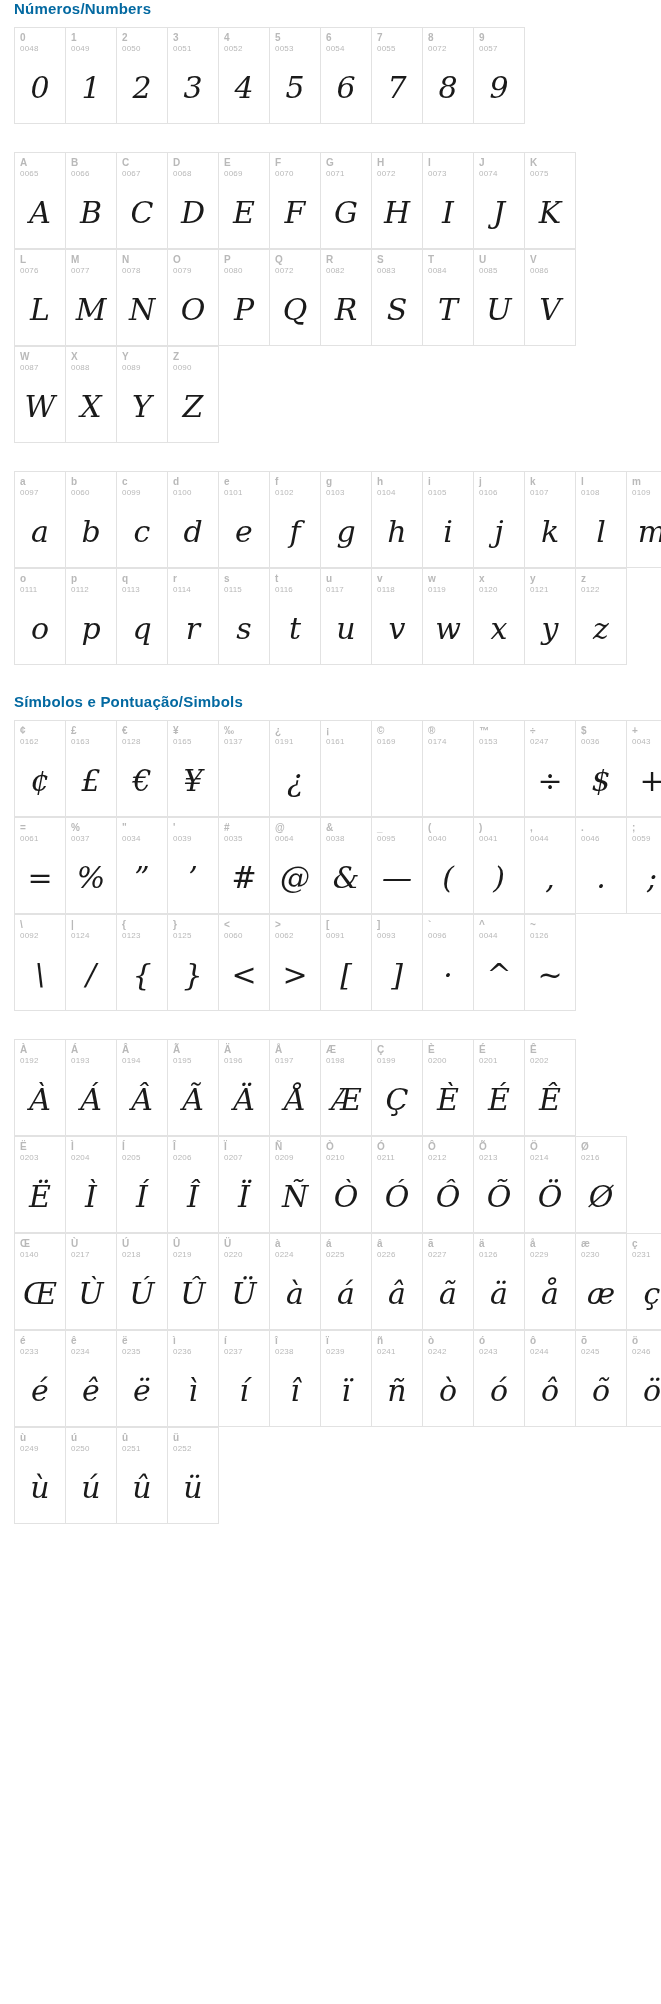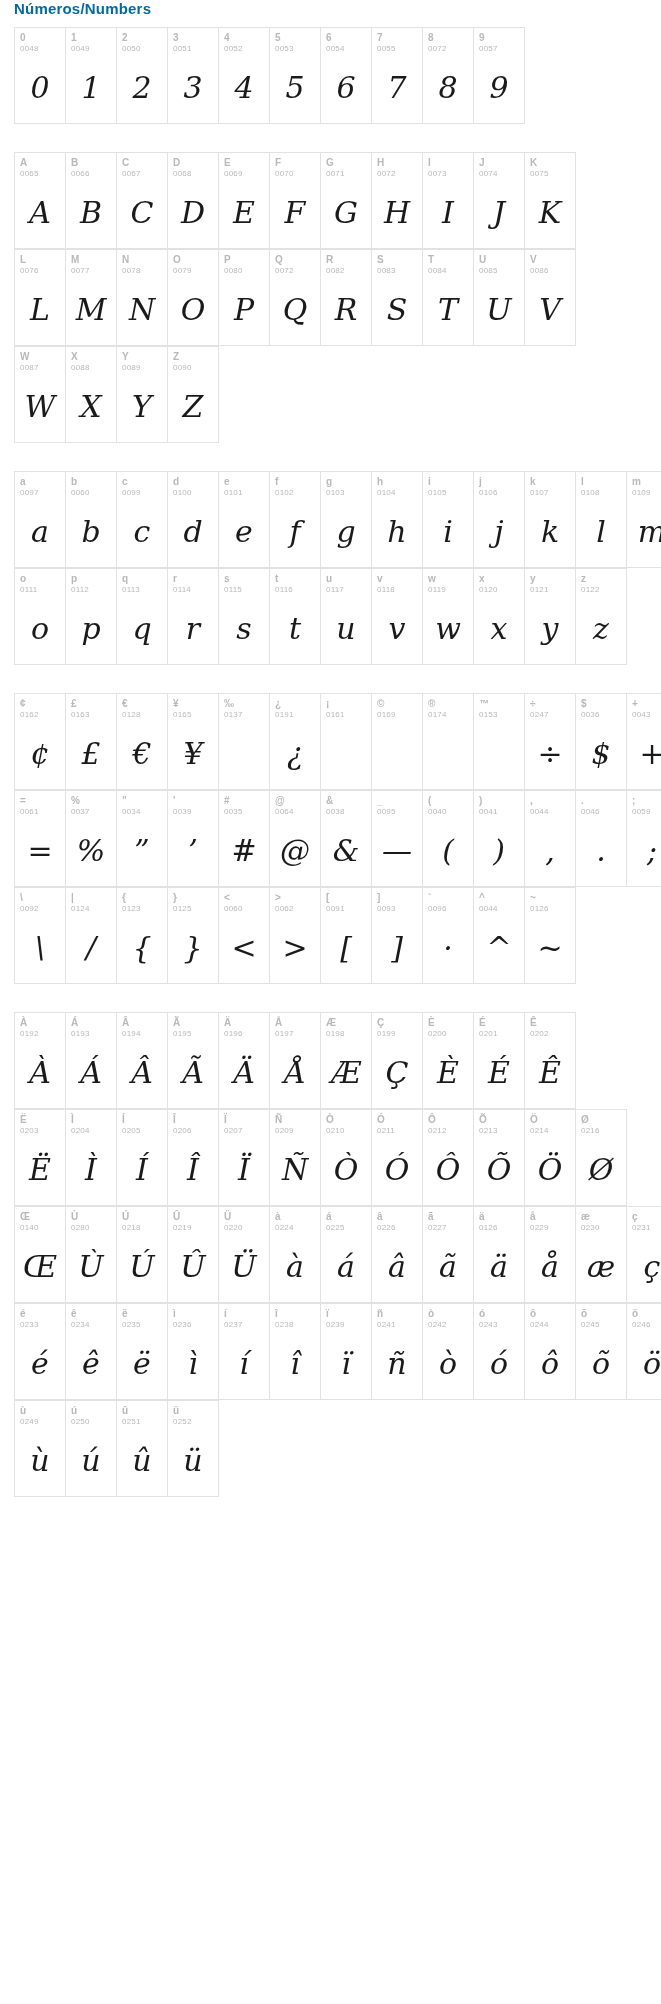--- a/index.html
+++ b/index.html
@@ -418,20 +418,21 @@
             </div>
             <div class="cell">
               <span class="glyph-char">z</span>
               <span class="glyph-code">0122</span>
               <span class="glyph-sample">z</span>
             </div>
           </div>
         </div>
       </div>
       <div class="section">
+        <div class="section-title">Símbolos e Pontuação/Simbols</div>
         <div class="grid">
           <div class="row">
             <div class="cell">
               <span class="glyph-char">¢</span>
               <span class="glyph-code">0162</span>
               <span class="glyph-sample">¢</span>
             </div>
             <div class="cell">
               <span class="glyph-char">£</span>
               <span class="glyph-code">0163</span>
@@ -741,21 +742,21 @@
             </div>
           </div>
           <div class="row">
             <div class="cell">
               <span class="glyph-char">Œ</span>
               <span class="glyph-code">0140</span>
               <span class="glyph-sample">Œ</span>
             </div>
             <div class="cell">
               <span class="glyph-char">Ù</span>
-              <span class="glyph-code">0280</span>
+              <span class="glyph-code">0217</span>
               <span class="glyph-sample">Ù</span>
             </div>
             <div class="cell">
               <span class="glyph-char">Ú</span>
               <span class="glyph-code">0218</span>
               <span class="glyph-sample">Ú</span>
             </div>
             <div class="cell">
               <span class="glyph-char">Û</span>
               <span class="glyph-code">0219</span>

